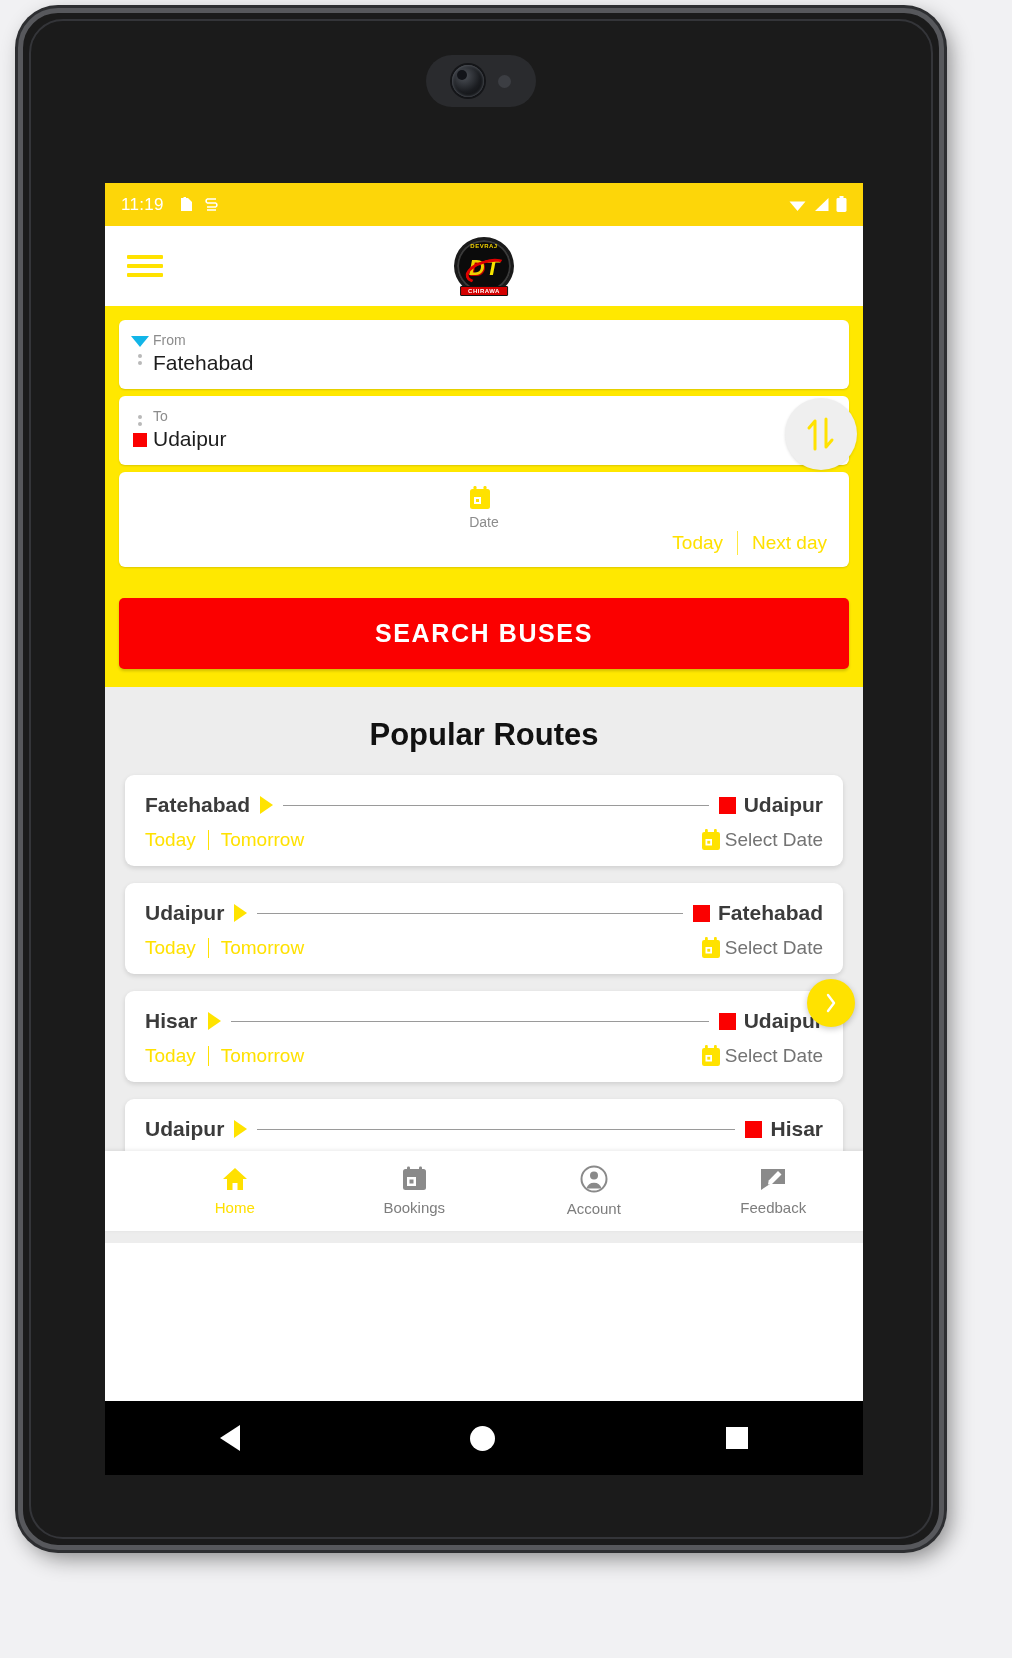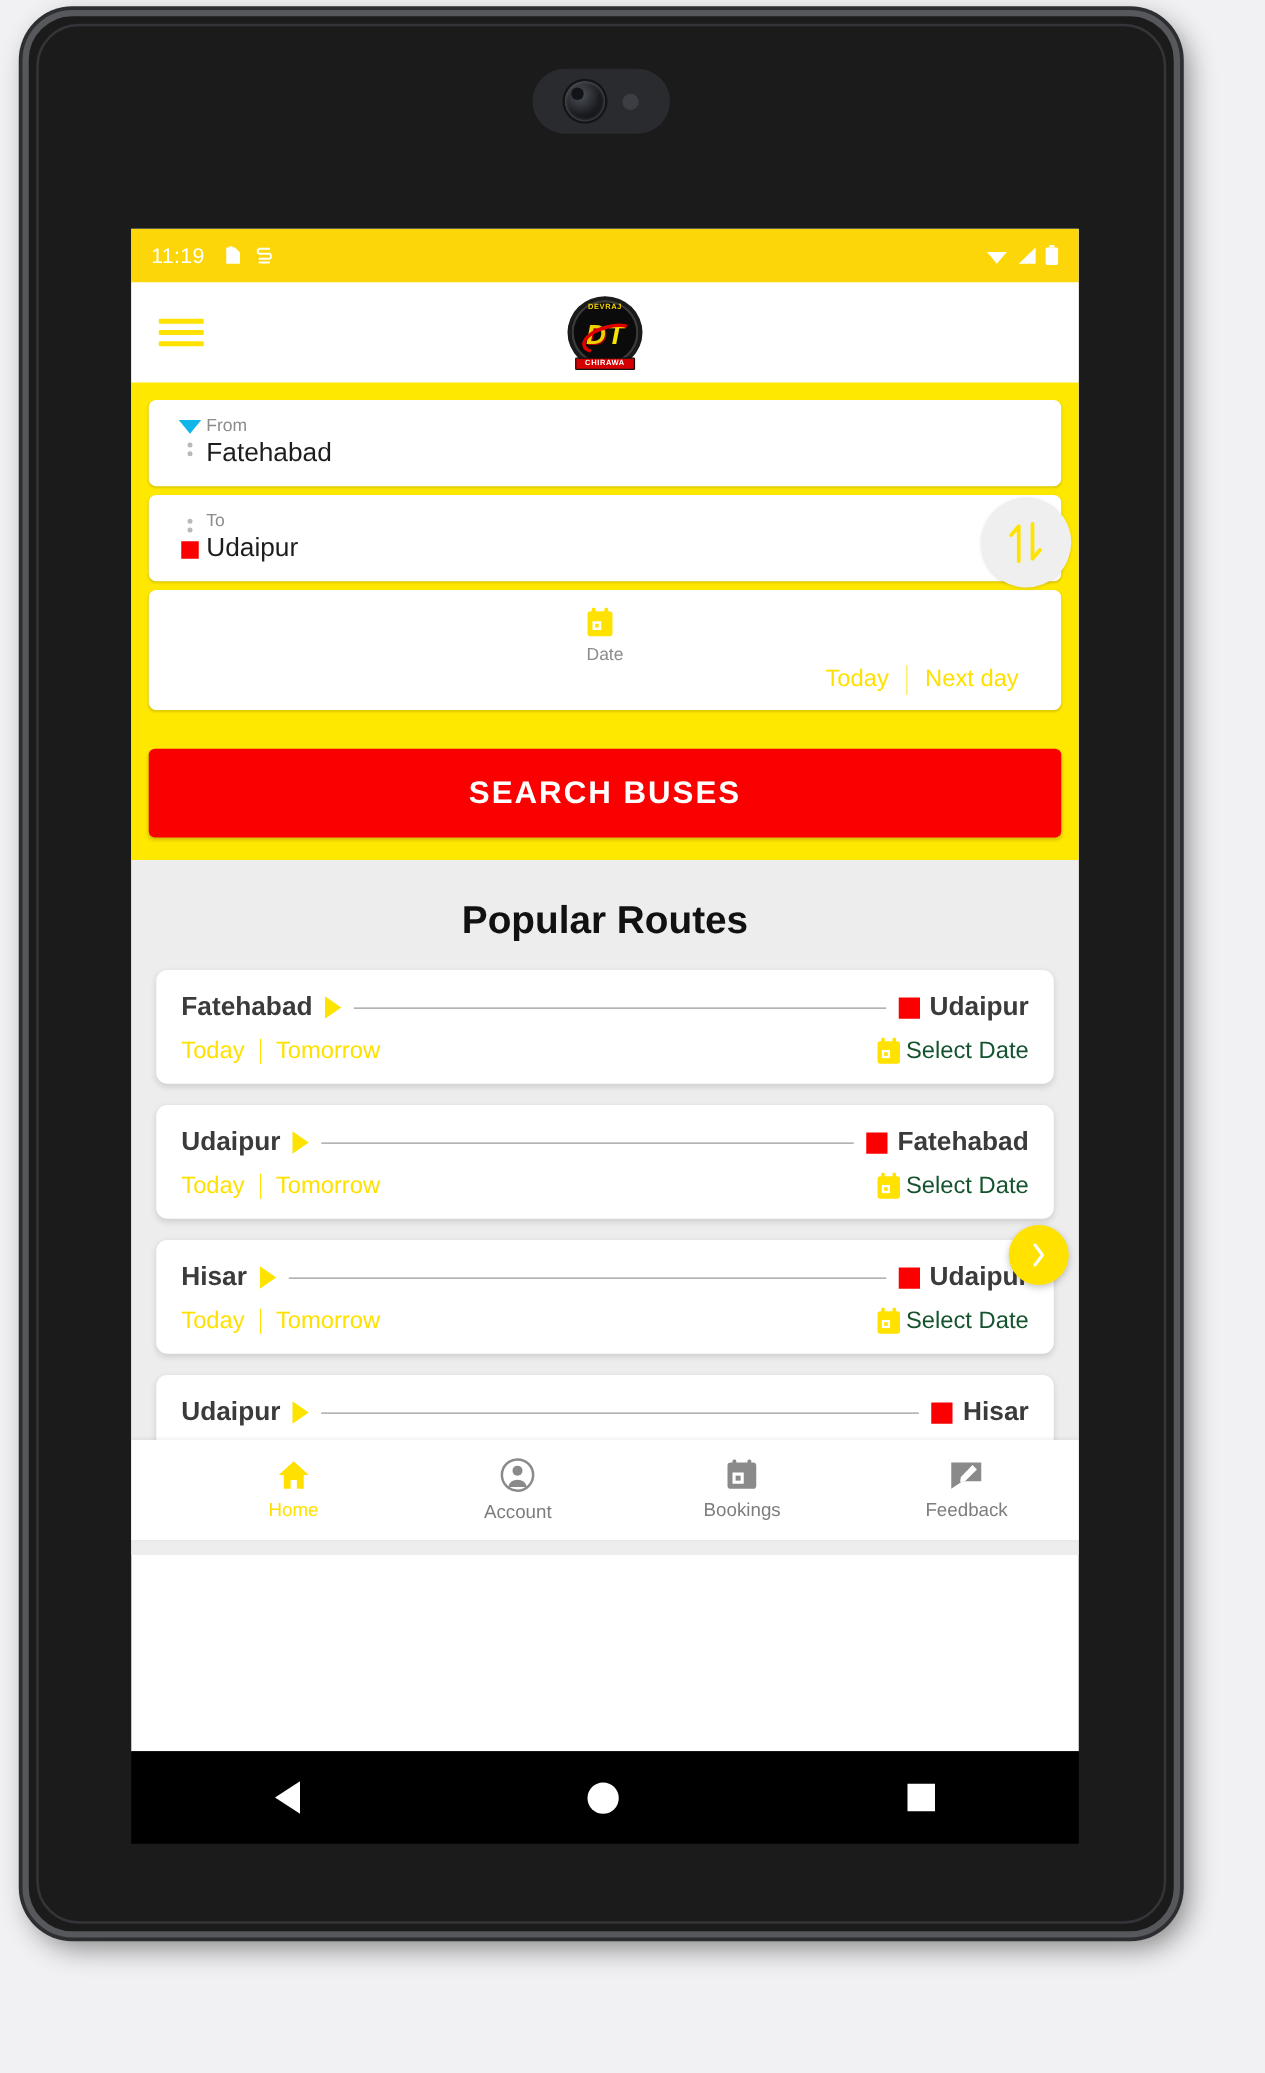--- a/index.html
+++ b/index.html
@@ -104,21 +104,21 @@
     border:1px solid #111;
   }
 
   
   #search-panel {
     background:#ffe800; padding:14px 14px 18px 14px;
     position:relative;
   }
   .field-card {
     background:#ffffff; border-radius:6px;
-    padding:12px 20px; margin-bottom:7px;
+    padding:12px 8px; margin-bottom:7px;
     position:relative;
     box-shadow:0 1px 2px rgba(0,0,0,.14);
   }
   .field-label { font-size:14px; color:#8c8c8c; line-height:1.2; }
   .field-value { font-size:21px; color:#1d1d1d; line-height:1.35; }
   .field-row-inner { display:flex; align-items:flex-start; }
   .field-marker-col {
     width:26px; flex:0 0 26px; padding-top:4px;
     display:flex; flex-direction:column; align-items:center;
   }
@@ -182,21 +182,21 @@
     width:0;height:0;margin:0 10px;
     border-top:9px solid transparent;border-bottom:9px solid transparent;
     border-left:13px solid #ffe300;
   }
   .route-line { flex:1; height:1px; background:#9a9a9a; }
   .route-dest-square { width:17px;height:17px;background:#fb0000; margin:0 8px 0 10px; flex:0 0 17px; }
   .route-bottom { display:flex; align-items:center; margin-top:12px; }
   .rb-left { display:flex; align-items:center; gap:0; font-size:19px; color:#ffe100; }
   .rb-left .sc { cursor:pointer; }
   .rb-left .divider { width:1px;height:20px;background:#ffe100;margin:0 12px; }
-  .rb-right { margin-left:auto; display:flex; gap:4px; font-size:19px; color:#14532d; cursor:pointer; }
+  .rb-right { margin-left:auto; display:flex; gap:4px; font-size:19px; color:#737373; cursor:pointer; }
 
   
   #next-fab {
     position:absolute; right:8px; top:292px;
     width:48px;height:48px;border-radius:50%;
     background:#ffe200; color:#ffffff;
     display:flex;align-items:center;justify-content:center;
     font-size:26px; cursor:pointer; z-index:8;
     box-shadow:0 2px 6px rgba(0,0,0,.22);
   }
@@ -471,40 +471,40 @@
       <div id="bottom-nav">
 
         <div class="nav-item active">
           <svg width="28" height="26" viewBox="0 0 28 26">
             <path d="M14 2 L26 13 L22 13 L22 24 L16.5 24 L16.5 17 L11.5 17 L11.5 24 L6 24 L6 13 L2 13 Z" fill="#ffe000"></path>
           </svg>
           <span class="nav-label">Home</span>
         </div>
 
         <div class="nav-item">
-          <svg width="28" height="28" viewBox="0 0 28 28">
-            <circle cx="14" cy="14" r="12.5" fill="none" stroke="#8a8a8a" stroke-width="2"></circle>
-            <circle cx="14" cy="10.5" r="4" fill="#8a8a8a"></circle>
-            <path d="M6.5 23.5 a7.8 7.8 0 0 1 15 0" fill="#8a8a8a"></path>
-          </svg>
-          <span class="nav-label">Account</span>
-        </div>
-
-        <div class="nav-item">
           <svg width="27" height="26" viewBox="0 0 27 26">
             <rect x="2" y="3" width="23" height="21" rx="2.5" fill="#8a8a8a"></rect>
             <rect x="6" y="0.5" width="3" height="5" rx="1.2" fill="#8a8a8a"></rect>
             <rect x="18" y="0.5" width="3" height="5" rx="1.2" fill="#8a8a8a"></rect>
             <rect x="6" y="11" width="9" height="9" fill="#ffffff"></rect>
             <rect x="8.5" y="13.5" width="4" height="4" fill="#8a8a8a"></rect>
           </svg>
           <span class="nav-label">Bookings</span>
         </div>
 
         <div class="nav-item">
+          <svg width="28" height="28" viewBox="0 0 28 28">
+            <circle cx="14" cy="14" r="12.5" fill="none" stroke="#8a8a8a" stroke-width="2"></circle>
+            <circle cx="14" cy="10.5" r="4" fill="#8a8a8a"></circle>
+            <path d="M6.5 23.5 a7.8 7.8 0 0 1 15 0" fill="#8a8a8a"></path>
+          </svg>
+          <span class="nav-label">Account</span>
+        </div>
+
+        <div class="nav-item">
           <svg width="28" height="26" viewBox="0 0 28 26">
             <path d="M2 3 h24 v15 h-15 l-9 6 z" fill="#8a8a8a"></path>
             <path d="M19 5 L22.5 8.5 L13 18 L9 18.6 L9.7 14.6 Z" fill="#ffffff"></path>
           </svg>
           <span class="nav-label">Feedback</span>
         </div>
 
       </div>
     </div>
 

